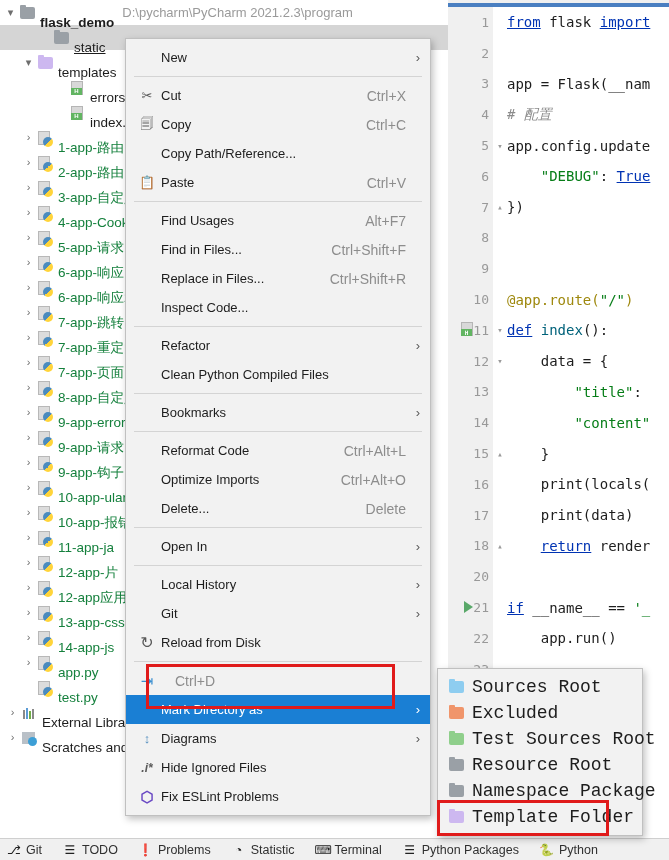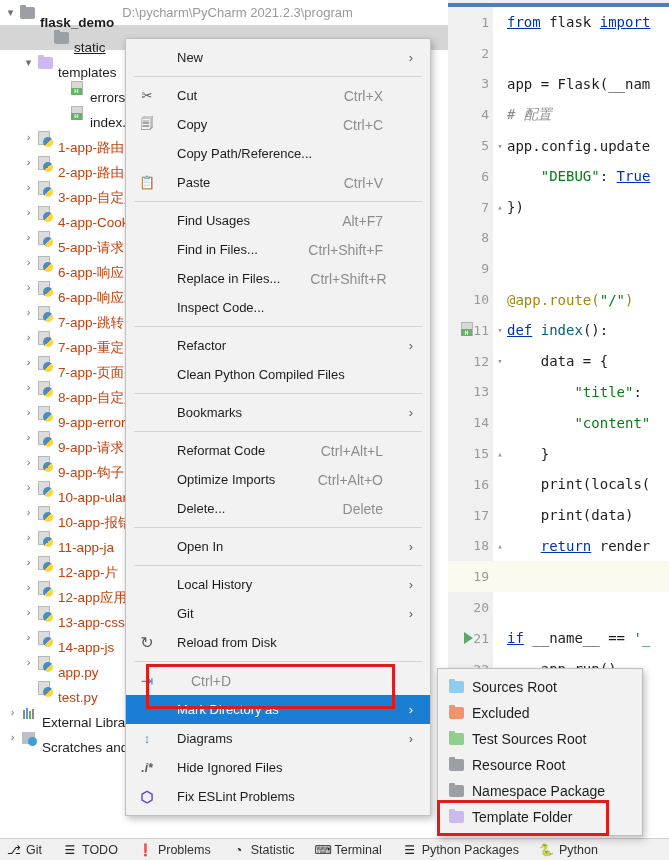--- a/index.html
+++ b/index.html
@@ -61,21 +61,21 @@
               linear-gradient(#8a8a8a,#8a8a8a) 0 2px/2px 9px no-repeat,
               linear-gradient(#5b9bd5,#5b9bd5) 3px 0/2px 11px no-repeat,
               linear-gradient(#70ad47,#70ad47) 6px 3px/2px 8px no-repeat,
               linear-gradient(#8a8a8a,#8a8a8a) 9px 1px/2px 10px no-repeat; }
   
   .scratchico { position:absolute; top:2px; left:1px; width:13px; height:12px; background:#b9c0c7; }
   .scratchico:after { content:""; position:absolute; right:-2px; bottom:-2px; width:9px; height:9px;
             border-radius:50%; background:#3d9fd6; }
 
   .t-name { color:#1d1d1d;margin-top:20px; }
-  .t-name.py { color:#c2410c; }
+  .t-name.py { color:#15803d; }
   .t-name.bold { font-weight:bold; }
   .t-path { color:#9a9a9a; margin-left:8px; font-size:13px; }
 
   
   #editor {
     position:absolute; left:448px; top:0; width:221px; height:838px;
     background:#ffffff; overflow:hidden;
   }
   #tab-strip { height:7px; background:#f0f0f0; border-bottom:4px solid #4a7fc1; }
   .code-line { display:flex; height:30.8px; align-items:center; font-family:"DejaVu Sans Mono", monospace; font-size:14px; }
@@ -98,21 +98,21 @@
   .run-tri { position:absolute; left:16px; top:9px; width:0;height:0;
              border-left:9px solid #59a869; border-top:6px solid transparent; border-bottom:6px solid transparent; }
 
   
   #context-menu {
     position:absolute; left:125px; top:38px; width:306px;
     background:#f2f2f2; border:1px solid #c0c0c0;
     box-shadow:2px 3px 7px rgba(0,0,0,0.25);
     padding:4px 0 4px 0; z-index:40;
   }
-  .mi { display:flex; align-items:center; height:29px; padding:0 17px 0 7px; position:relative;gap:16px; }
+  .mi { display:flex; align-items:center; height:29px; padding:0 10px 0 7px; position:relative; }
   .mi.sel { background:#1a7fd4; color:#ffffff; }
   .mi-ico { width:28px; min-width:28px; text-align:center; color:#5a5a5a; font-size:13px; }
   .mi-label { flex:1; white-space:nowrap; }
   .mi-key { color:#8d8d8d; font-size:14px; margin-left:14px; white-space:nowrap; }
   .mi-arrow { width:14px; text-align:right; color:#5a5a5a; font-size:13px; }
   .mi.sel .mi-arrow { color:#ffffff; }
   .msep { height:1px; background:#d4d4d4; margin:4px 8px; }
 
   
   .ic-cut:before   { content:"\2702"; }
@@ -126,21 +126,21 @@
 
   
   #submenu {
     position:absolute; left:437px; top:668px; width:206px;
     background:#f2f2f2; border:1px solid #c0c0c0;
     box-shadow:2px 3px 7px rgba(0,0,0,0.25);
     padding:5px 0; z-index:50;
   }
   .smi { display:flex; align-items:center; height:26px; padding:0 10px 0 10px; }
   .smi-ico { width:24px; min-width:24px; height:16px; position:relative; }
-  .smi-label { white-space:nowrap; font-size:14px; }
+  .smi-label { white-space:nowrap; font-size:18px;font-family:Liberation Mono, monospace; }
 
   
   .redbox { position:absolute; border:3px solid #e01b1b; z-index:60; pointer-events:none; }
 
   
   #bottom-bar {
     position:absolute; left:0; bottom:0; width:669px; height:22px;
     background:#f0f0f0; border-top:1px solid #cfcfcf;
     display:flex; align-items:center; z-index:30;
   }
@@ -522,27 +522,20 @@
         <span class="fold"></span>
         <span class="code-txt">    print(data)</span>
       </div>
       <div class="code-line">
         <span class="gutter">
           <span>18</span>
         </span>
         <span class="fold">▴</span>
         <span class="code-txt">    <span class="kw">return</span> render</span>
       </div>
-      <div class="code-line caret">
-        <span class="gutter">
-          <span>19</span>
-        </span>
-        <span class="fold"></span>
-        <span class="code-txt"></span>
-      </div>
       <div class="code-line">
         <span class="gutter">
           <span>20</span>
         </span>
         <span class="fold"></span>
         <span class="code-txt"></span>
       </div>
       <div class="code-line">
         <span class="gutter">
           <span class="run-tri"></span>

